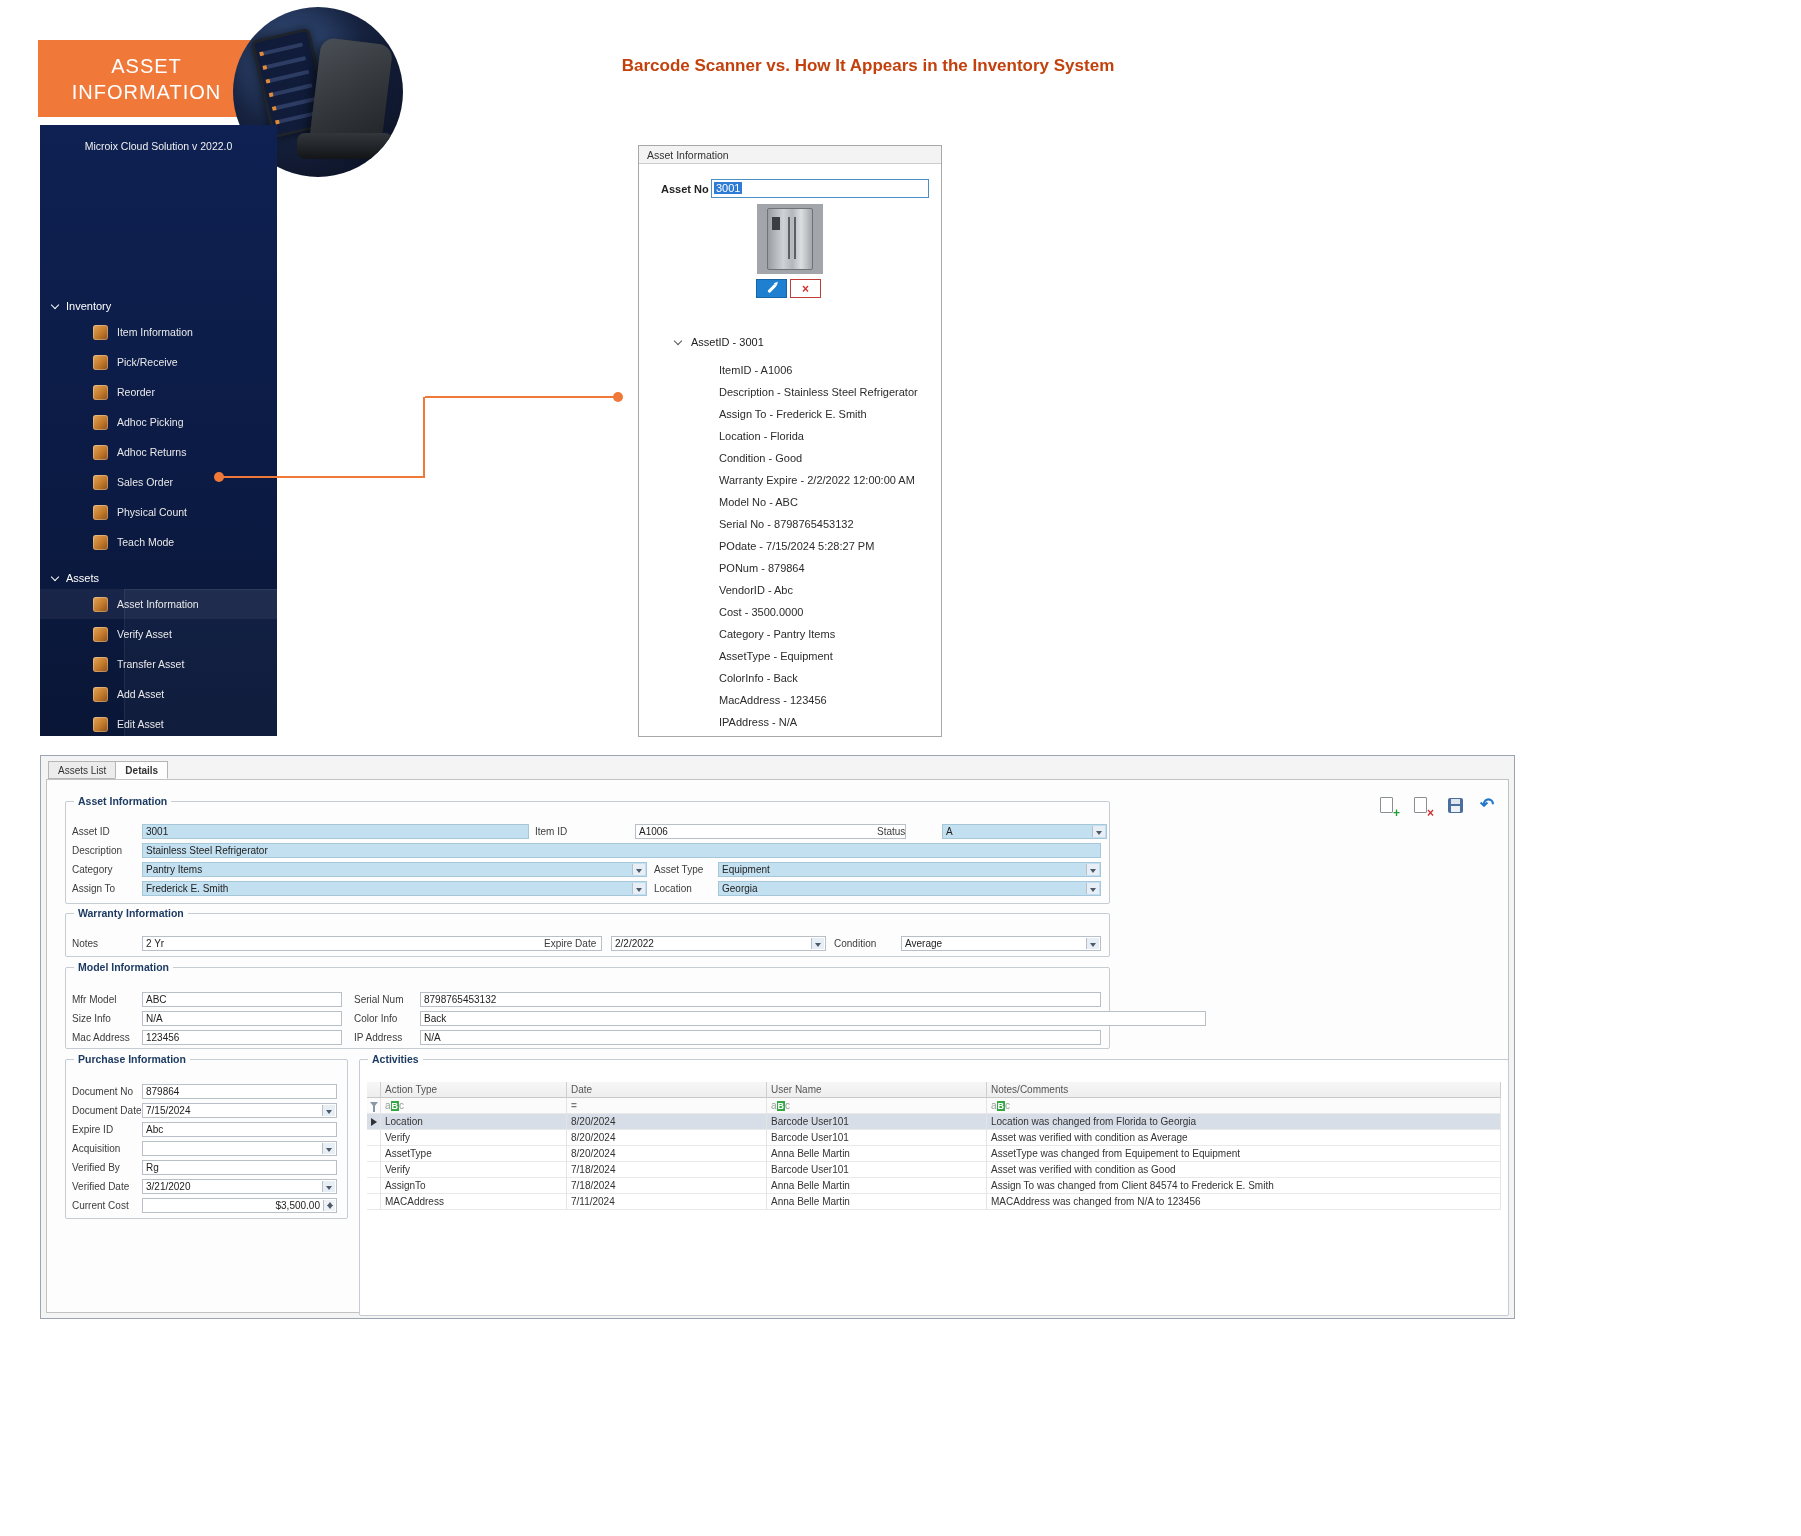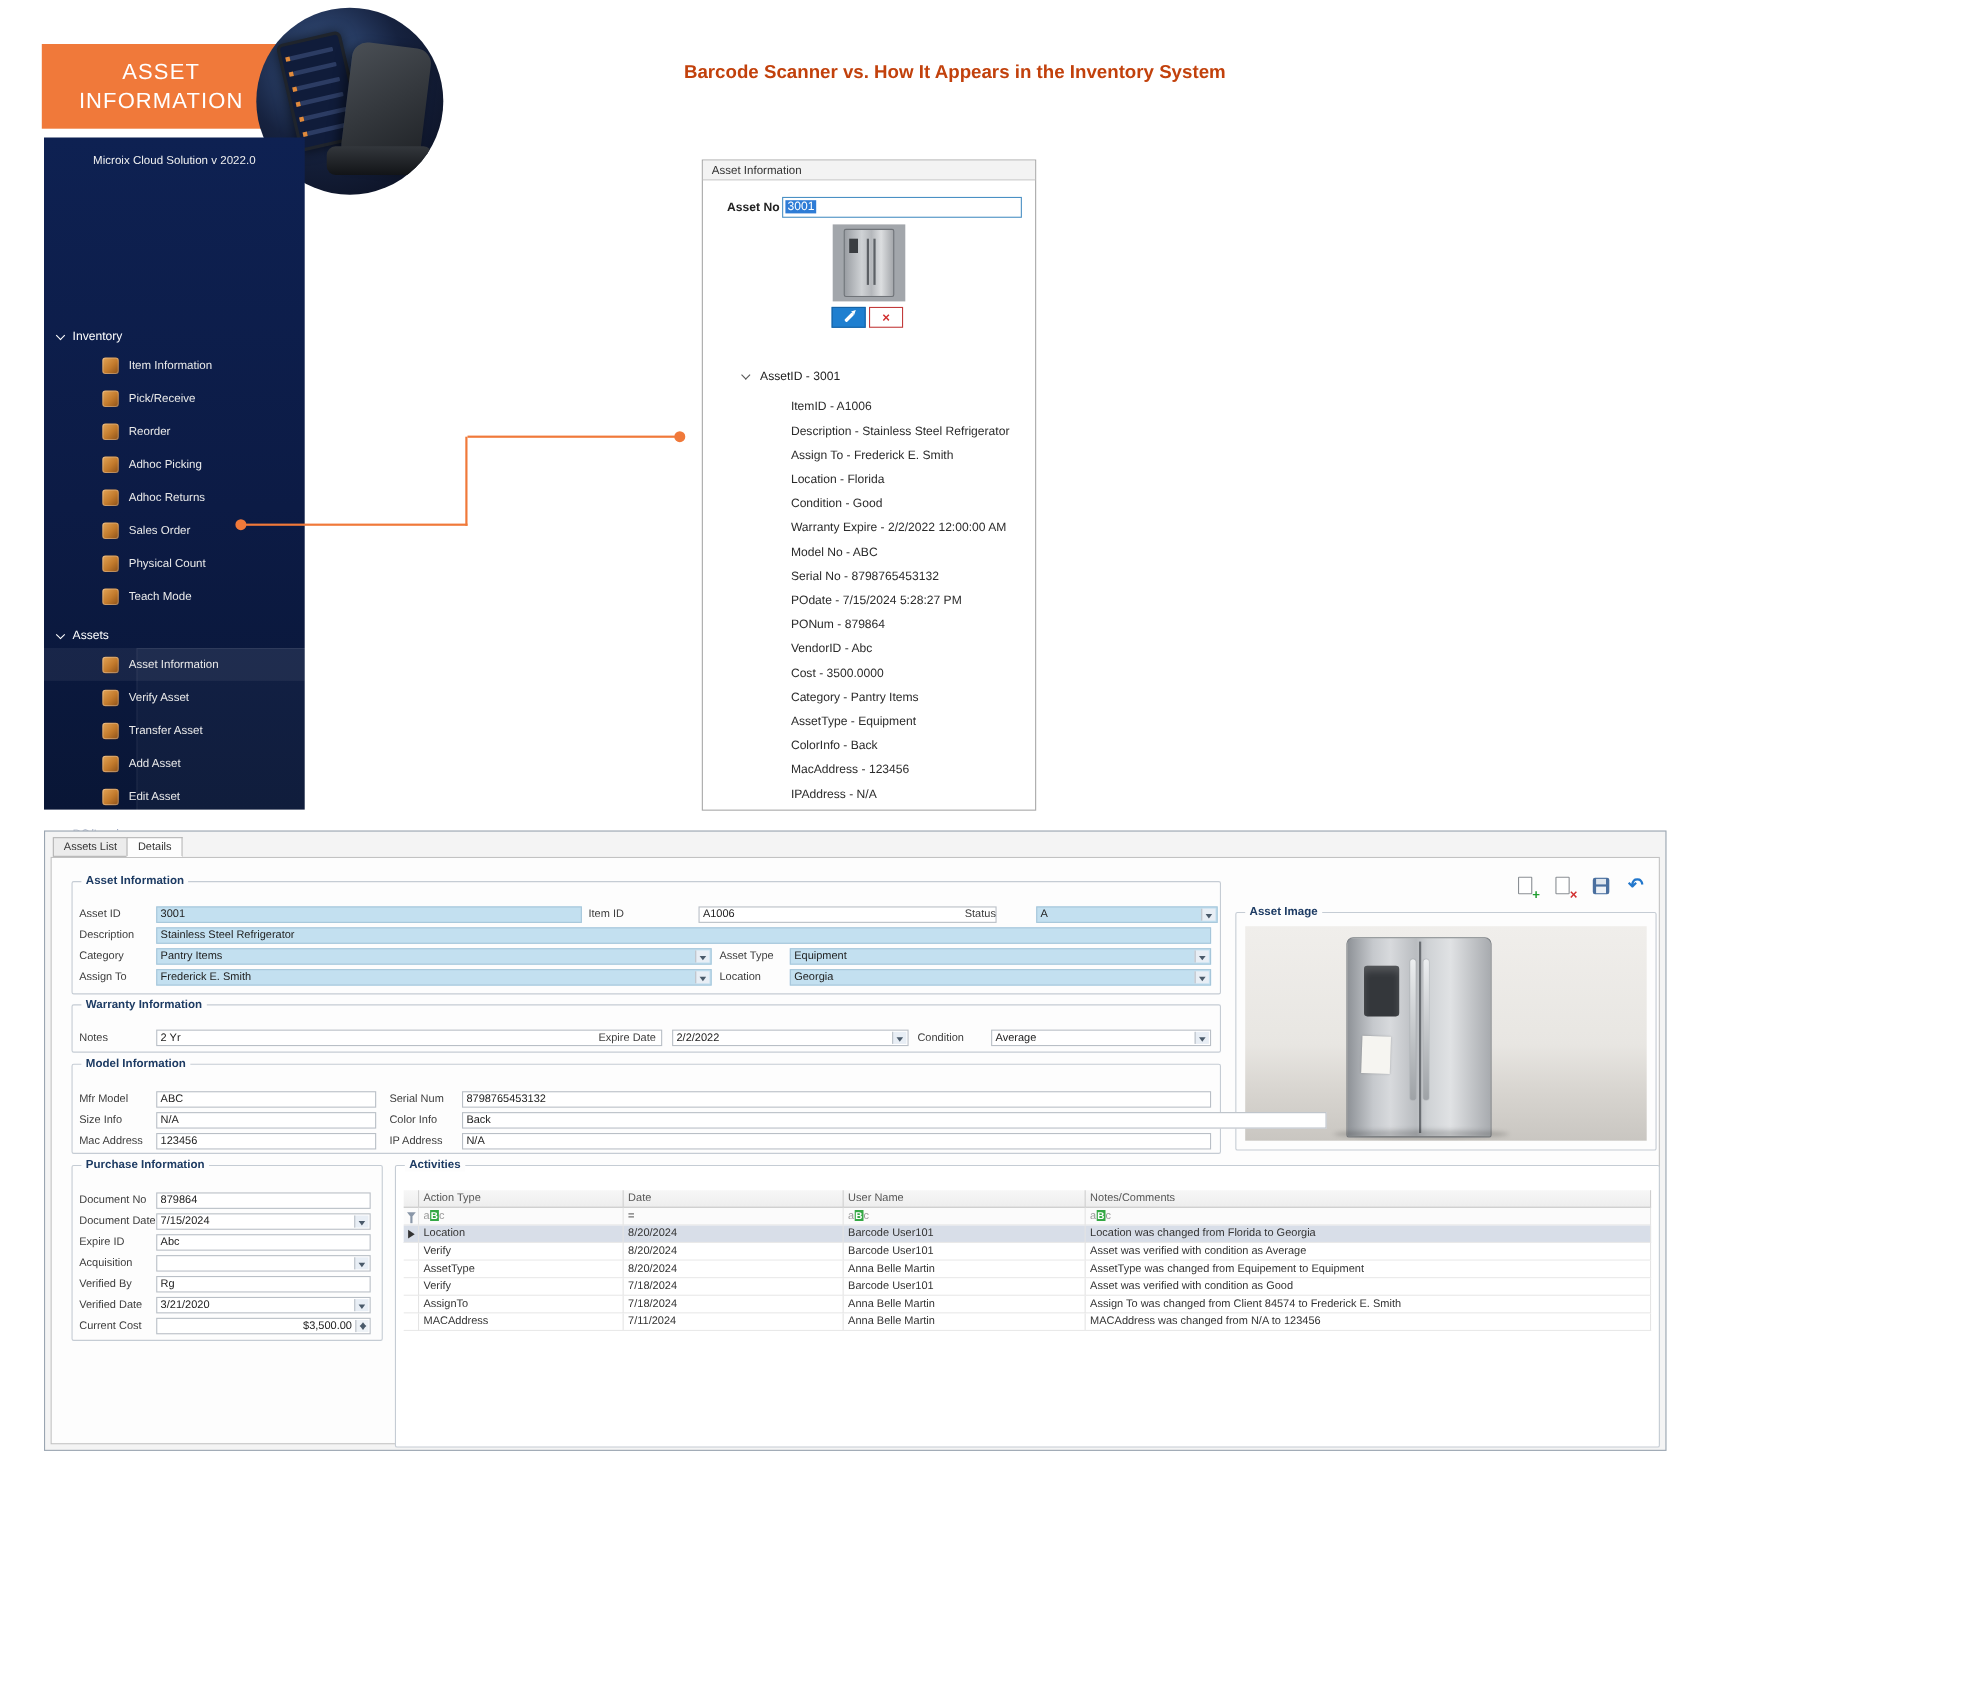--- a/index.html
+++ b/index.html
@@ -71,21 +71,21 @@
   .tree-root { position:absolute; left:36px; top:190px; display:flex; gap:10px; align-items:center; font-size:11px; color:#222; }
   .tree-root .chev { color:#555; }
   .tree-kids { position:absolute; left:80px; top:213px; }
   .tree-item { height:22px; line-height:22px; font-size:11px; color:#2b2b2b; white-space:nowrap; }
 
   
   .window { position:absolute; left:40px; top:755px; width:1475px; height:564px; background:#f4f4f4; border:1px solid #9aa5b1;padding-left:28px; }
   .win-body { position:absolute; left:5px; right:5px; top:23px; bottom:5px; border:1px solid #c2c2c2; background:#fdfdfd; }
   .tabs { position:absolute; left:7px; top:5px; display:flex; }
   .tab { font-size:10px; padding:3px 9px 2px; border:1px solid #b5b5b5; background:#ececec; color:#333; cursor:pointer; margin-right:-1px; }
-  .tab.active { background:#fdfdfd; border-bottom:1px solid #fdfdfd; position:relative; z-index:2; }
+  .tab.active { background:#fdfdfd; border-bottom:1px solid #fdfdfd; position:relative; z-index:2;font-weight:bold; }
 
   .group { position:absolute; border:1px solid #c5ccd4; border-radius:2px; background:transparent; }
   .legend { position:absolute; top:-7px; left:8px; background:#fdfdfd; padding:0 4px; font-size:10.5px; font-weight:bold; color:#1d3b63; white-space:nowrap; }
 
   .lbl { position:absolute; font-size:10px; color:#3c3c3c; line-height:15px; white-space:nowrap; }
   .fld { position:absolute; height:15px; line-height:13px; font-size:10px; color:#222; background:#fff;
          border:1px solid #b9bfc6; padding:0 3px; overflow:hidden; white-space:nowrap; }
   .fld.blue { background:#c3e0f0; border-color:#a6c6da; }
   .fld.right { text-align:right; padding-right:16px; }
   .dd { position:absolute; right:1px; top:1px; bottom:1px; width:13px; background:#e8eef5; border-left:1px solid #b9bfc6; }
@@ -335,34 +335,20 @@
       <div class="lbl" style="left:6px; top:60px;">Category</div>
       <div class="fld blue" style="left:76px; top:60px; width:505px;"><span>Pantry Items</span><span class="dd"></span></div>
       <div class="lbl" style="left:588px; top:60px;">Asset Type</div>
       <div class="fld blue" style="left:652px; top:60px; width:383px;"><span>Equipment</span><span class="dd"></span></div>
       <div class="lbl" style="left:6px; top:79px;">Assign To</div>
       <div class="fld blue" style="left:76px; top:79px; width:505px;"><span>Frederick E. Smith</span><span class="dd"></span></div>
       <div class="lbl" style="left:588px; top:79px;">Location</div>
       <div class="fld blue" style="left:652px; top:79px; width:383px;"><span>Georgia</span><span class="dd"></span></div>
     </div>
 
-    <div class="group" style="left:1082px; top:73px; width:383px; height:217px;">
-      <div class="legend">Asset Image</div>
-      <div class="photo">
-        <div class="fridge">
-          <div class="fr-body"></div>
-          <div class="fr-gap"></div>
-          <div class="fr-handle" style="left:44%"></div>
-          <div class="fr-handle" style="left:53%"></div>
-          <div class="fr-disp"></div>
-          <div class="fr-paper"></div>
-        </div>
-        <div class="fr-shadow"></div>
-      </div>
-    </div>
 
     <div class="group" style="left:24px; top:157px; width:1045px; height:44px;">
       <div class="legend">Warranty Information</div>
       <div class="lbl" style="left:6px; top:22px;">Notes</div>
       <div class="fld" style="left:76px; top:22px; width:460px;">2 Yr</div>
       <div class="lbl" style="left:478px; top:22px; left:478px;">Expire Date</div>
       <div class="fld" style="left:545px; top:22px; width:215px;"><span>2/2/2022</span><span class="dd"></span></div>
       <div class="lbl" style="left:768px; top:22px;">Condition</div>
       <div class="fld" style="left:835px; top:22px; width:200px;"><span>Average</span><span class="dd"></span></div>
     </div>

